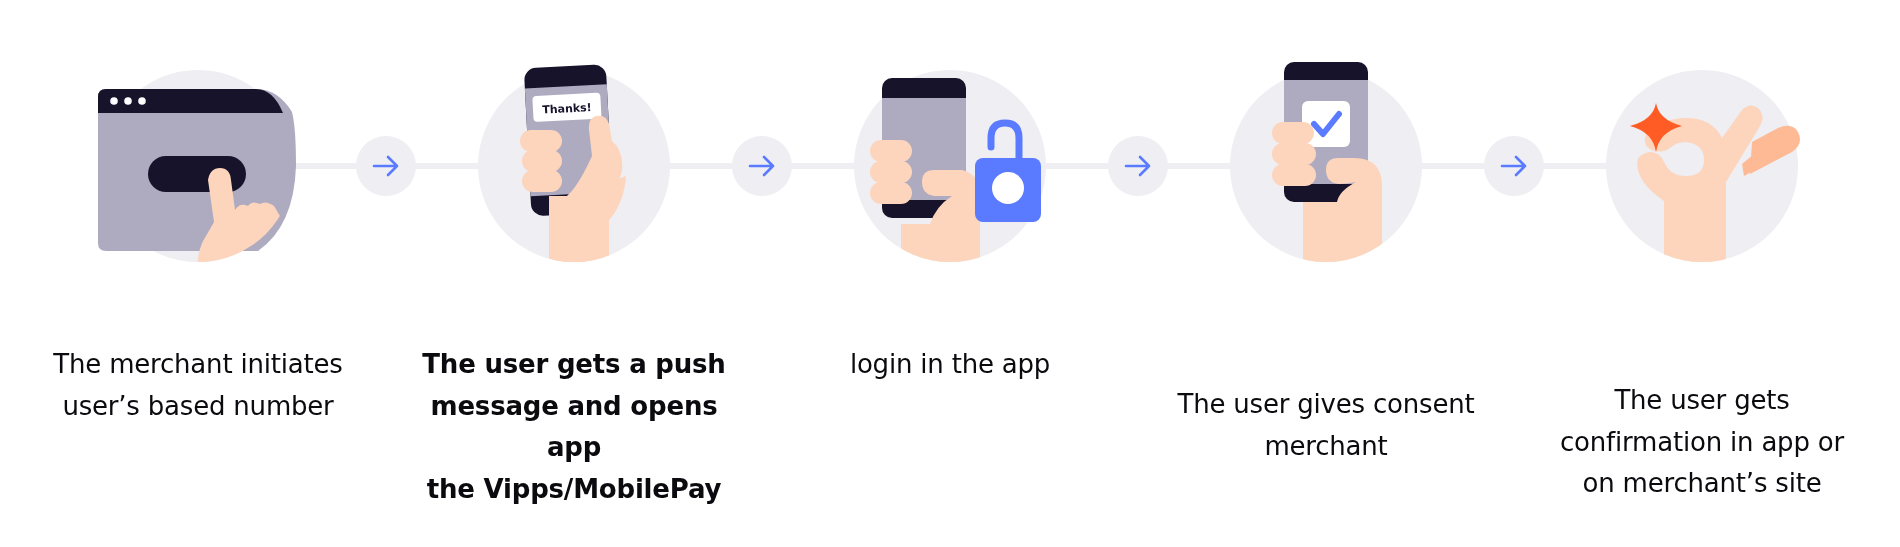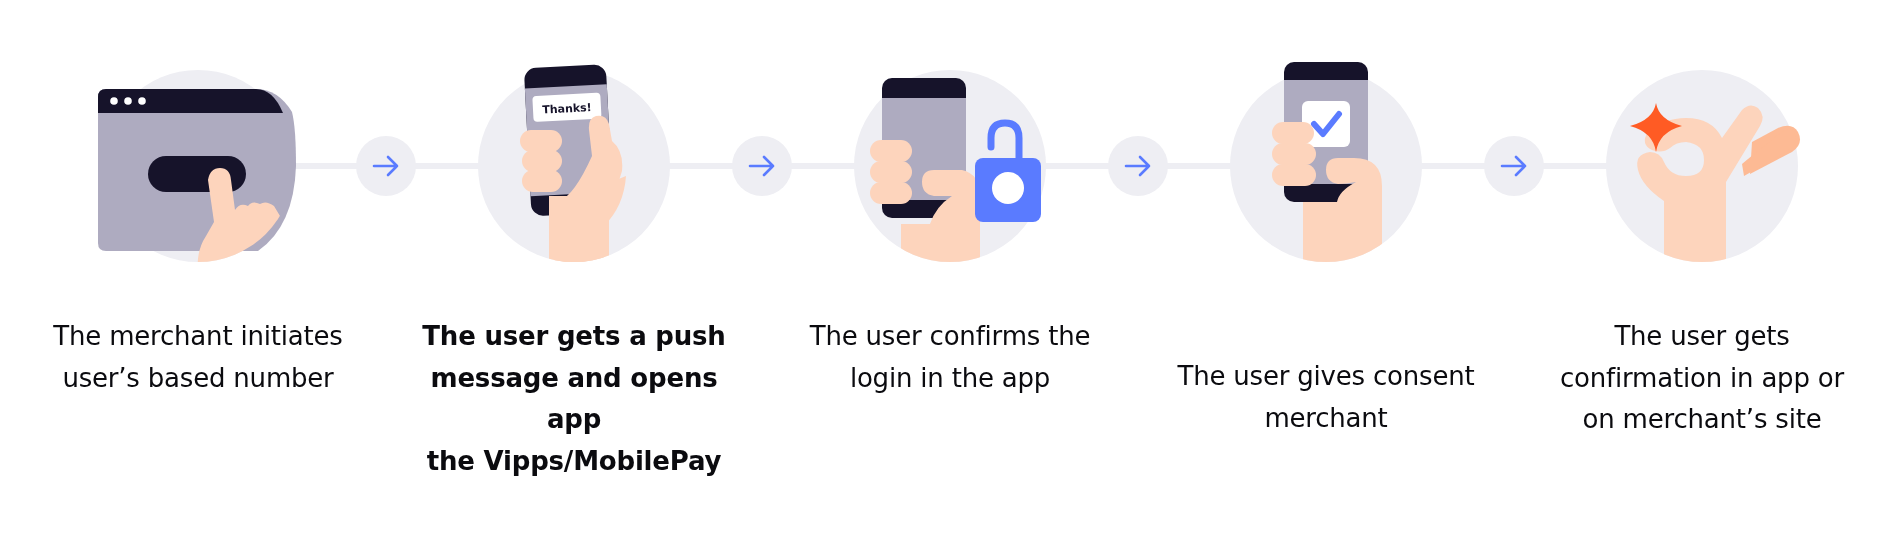--- a/index.html
+++ b/index.html
@@ -3,21 +3,21 @@
 <meta charset="utf-8">
 <style>
   html, body { margin: 0; padding: 0; background: #ffffff; }
   body { width: 1900px; height: 547px; position: relative; overflow: hidden;
          font-family: "DejaVu Sans", "Liberation Sans", sans-serif; }
   .connector { position: absolute; top: 163px; height: 6px; background: #EEEEF3; }
   .arrow-node { position: absolute; top: 136px; width: 60px; height: 60px; border-radius: 50%;
                 background: #EEEEF3; display: flex; align-items: center; justify-content: center; }
   .step-illustration { position: absolute; top: 50px; width: 240px; height: 240px; }
   .step-illustration svg { width: 240px; height: 240px; overflow: visible; display: block; }
-  .step-text { position: absolute; top: 316px; width: 320px; text-align: center;
+  .step-text { position: absolute; top: 344px; width: 320px; text-align: center;
                font-size: 26px; line-height: 41.5px; color: #0b0b0f; letter-spacing: -0.2px; }
   .step-text span { display: block; white-space: nowrap; }
 </style>
 </head>
 <body>
 
 <div class="connector" style="left:290px; width:190px;"></div>
 <div class="connector" style="left:666px; width:190px;"></div>
 <div class="connector" style="left:1042px; width:190px;"></div>
 <div class="connector" style="left:1418px; width:190px;"></div>
@@ -166,24 +166,23 @@
   <span>The merchant initiates</span>
   <span>user’s based number</span>
 </div>
 <div class="step-text" style="left:414px;font-weight:bold;">
   <span>The user gets a push</span>
   <span>message and opens</span>
   <span>app</span>
   <span>the Vipps/MobilePay</span>
 </div>
 <div class="step-text" style="left:790px;">
-  <span>The user confirms the</span>
   <span>login in the app</span>
 </div>
 <div class="step-text" style="left:1166px;margin-top:40px;">
   <span>The user gives consent</span>
   <span>merchant</span>
 </div>
-<div class="step-text" style="left:1542px;">
+<div class="step-text" style="left:1542px;margin-top:36px;">
   <span>The user gets</span>
   <span>confirmation in app or</span>
   <span>on merchant’s site</span>
 </div>
 
 </body></html>

